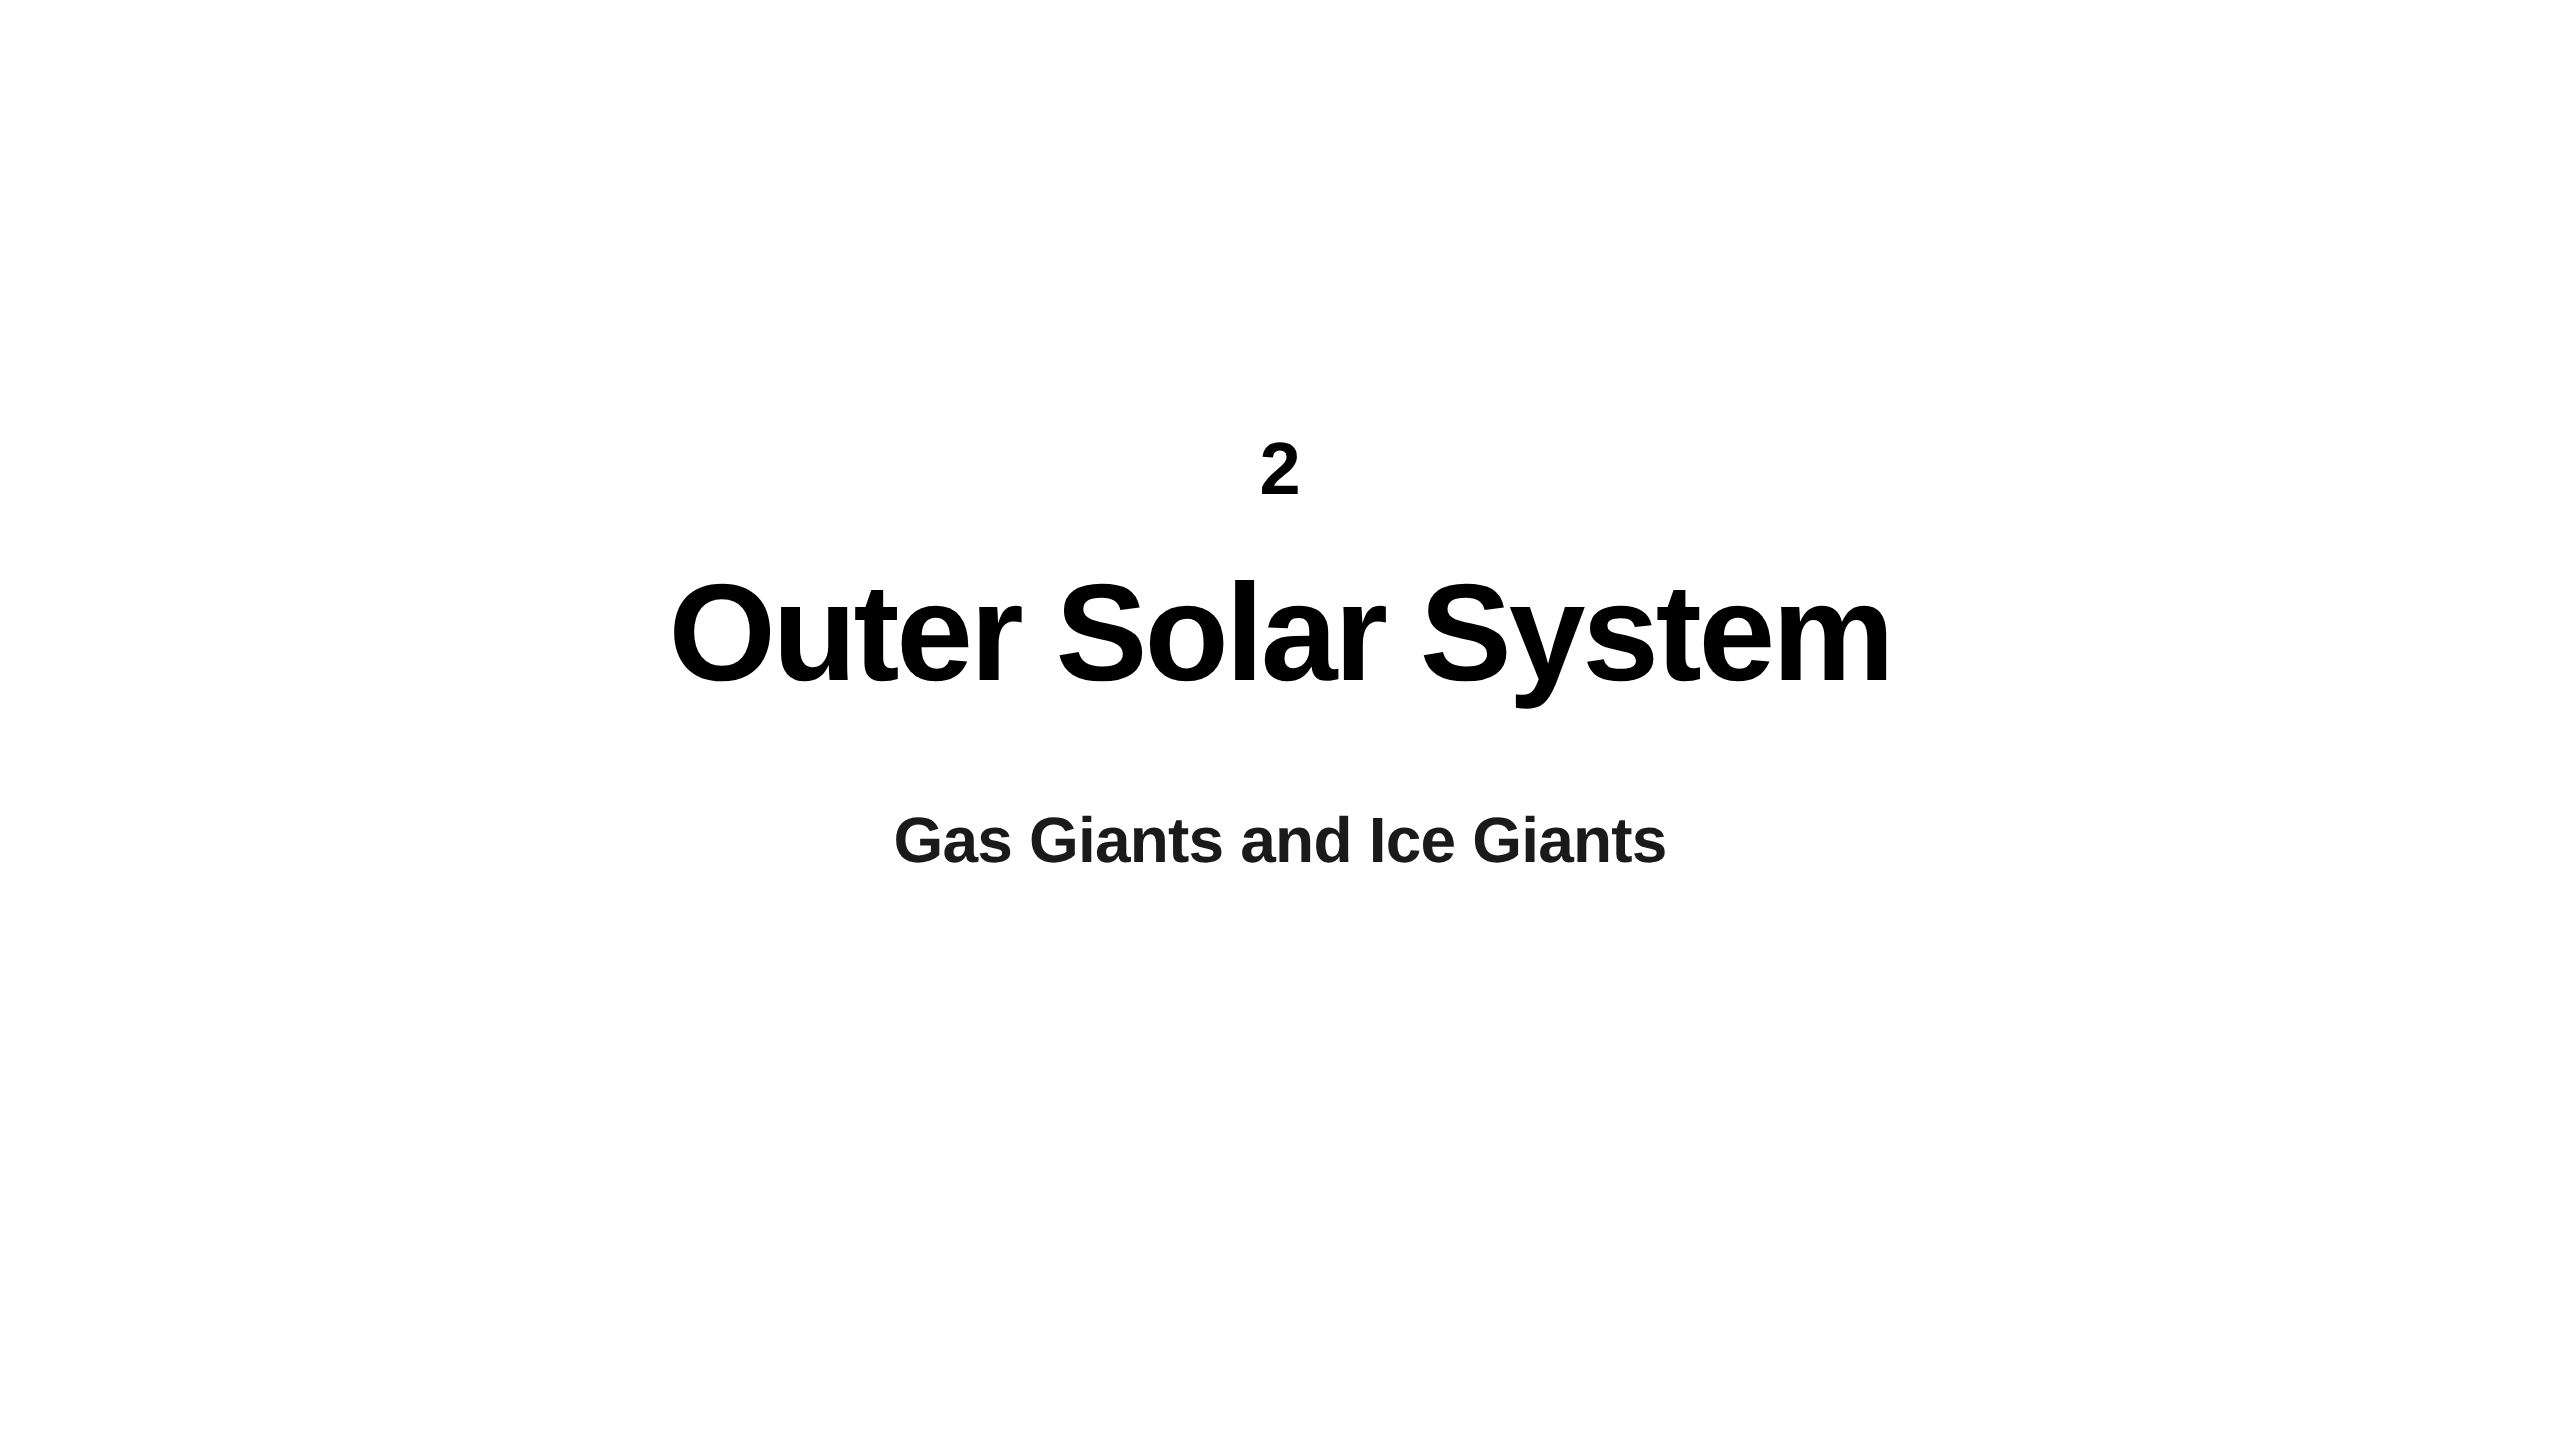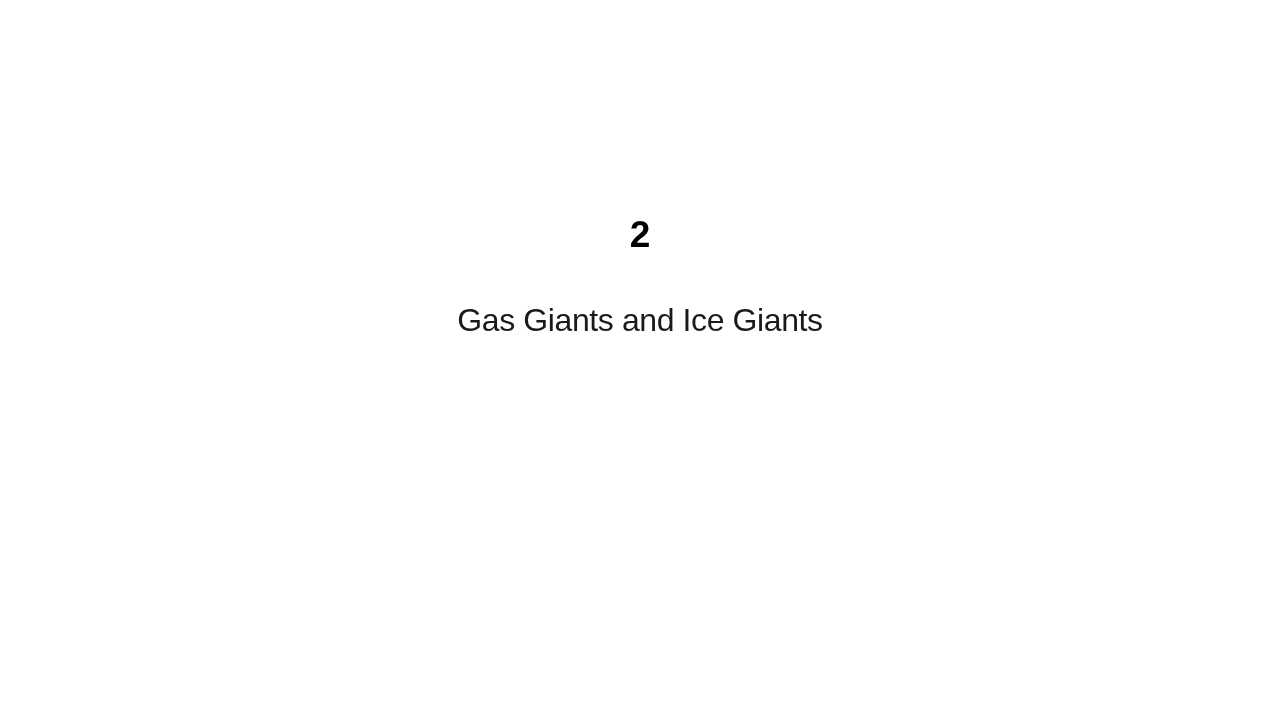--- a/index.html
+++ b/index.html
@@ -51,31 +51,31 @@
     font-family: "Liberation Sans", sans-serif;
     font-size: 69px;
     font-weight: 700;
     line-height: 1.1;
     color: #000000;
     letter-spacing: -1.6px;
     white-space: nowrap;
   }
 
   .section-subtitle {
-    margin-top: 44px;
     font-family: "Liberation Sans", sans-serif;
     font-size: 32px;
-    font-weight: 400;
+    font-weight: 700;
     line-height: 1.2;
     color: #1a1a1a;
     letter-spacing: -0.4px;
     white-space: nowrap;
   }
 </style>
 </head>
 <body>
 
 <div class="slide">
   <div class="slide-content">
     <div class="section-number">2</div>
+    <h1 class="section-title">Outer Solar System</h1>
     <div class="section-subtitle">Gas Giants and Ice Giants</div>
   </div>
 </div>
 
 </body></html>

